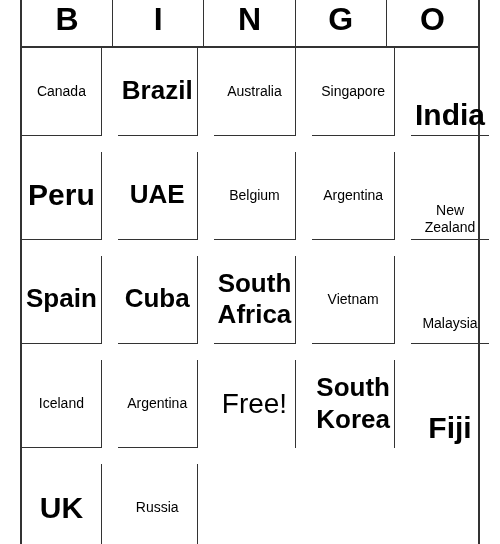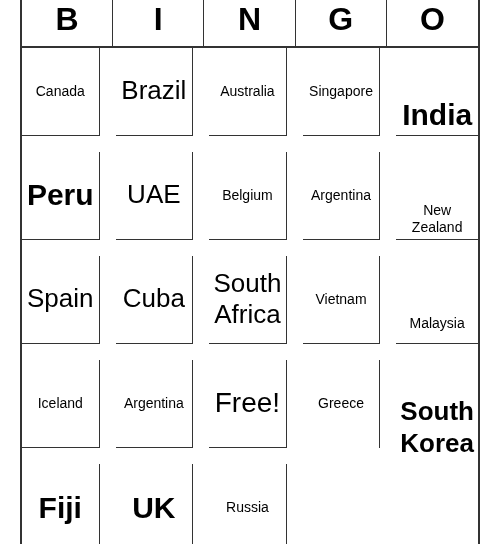--- a/index.html
+++ b/index.html
@@ -67,21 +67,21 @@
     .bingo-body .bingo-cell:nth-last-child(-n+5) {
       border-bottom: none;
     }
 
     .cell-text {
       font-size: 14px;
     }
 
     .cell-text-lg {
       font-size: 26px;
-      font-weight: normal;
+      font-weight: bold;
     }
 
     .cell-text-md {
       font-size: 26px;
       font-weight: bold;
     }
 
     .cell-text-xl {
       font-size: 30px;
       font-weight: bold;
@@ -152,23 +152,20 @@
       <div class="bingo-cell">
         <span class="cell-text">Iceland</span>
       </div>
       <div class="bingo-cell">
         <span class="cell-text">Argentina</span>
       </div>
       <div class="bingo-cell">
         <span class="cell-text-free">Free!</span>
       </div>
       <div class="bingo-cell">
-        <span class="cell-text">Greece</span>
-      </div>
-      <div class="bingo-cell">
         <span class="cell-text-md">South Korea</span>
       </div>
       <div class="bingo-cell">
         <span class="cell-text-xl">Fiji</span>
       </div>
       <div class="bingo-cell">
         <span class="cell-text-xl">UK</span>
       </div>
       <div class="bingo-cell">
         <span class="cell-text">Russia</span>

